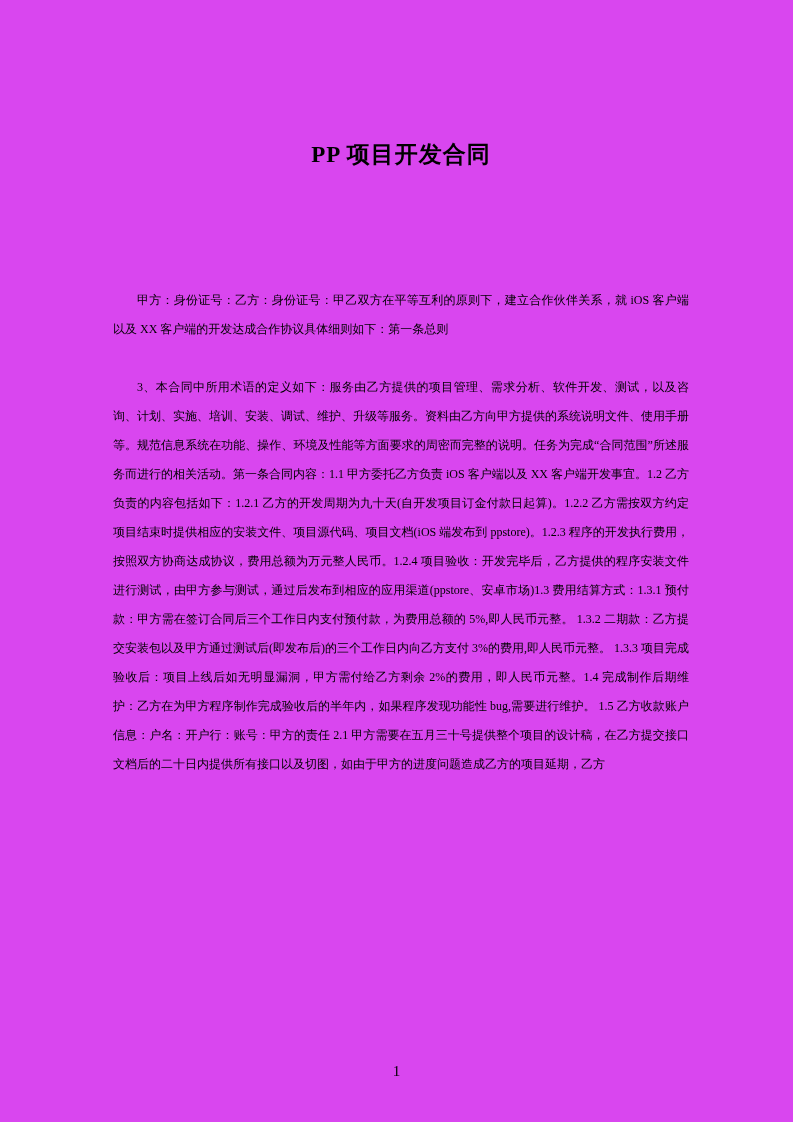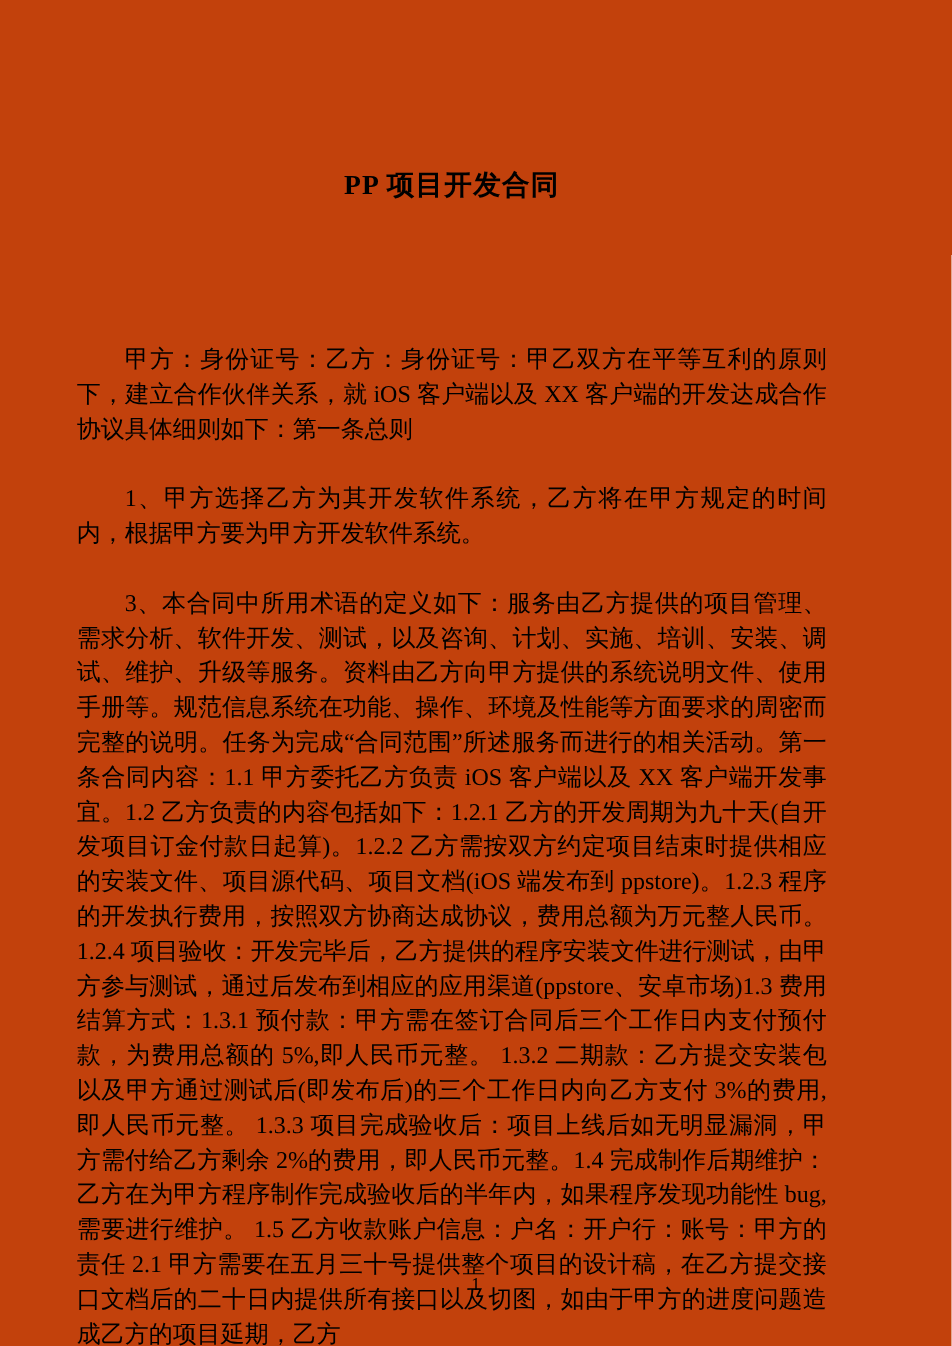--- a/index.html
+++ b/index.html
@@ -9,37 +9,37 @@
     background: #ffffff;
   }
   body {
     width: 793px;
     font-family: "Liberation Serif", serif;
   }
   .page {
     position: relative;
     width: 793px;
     height: 1122px;
-    background: #c2410c;
+    background: #d946ef;
     color: #000000;
-    padding: 140px 104px 0 64px;
+    padding: 140px 104px 0 113px;
     overflow: hidden;
   }
   .doc-title {
     margin: 0 0 116px 0;
     font-size: 23px;
     line-height: 30px;
     font-weight: bold;
     text-align: center;
     letter-spacing: 1px;
     font-family: "Liberation Serif", serif;
   }
   .doc-body p.para {
     margin: 0 0 29px 0;
-    font-size: 20px;
+    font-size: 12px;
     line-height: 29px;
     text-align: justify;
     text-indent: 2em;
     font-family: Liberation Serif, serif;
   }
   .page-footer {
     position: absolute;
     left: 0;
     bottom: 42px;
     width: 100%;
@@ -51,20 +51,19 @@
   }
 </style>
 </head>
 <body>
 
 <div class="page">
   <h1 class="doc-title">PP 项目开发合同</h1>
 
   <div class="doc-body">
     <p class="para">甲方：身份证号：乙方：身份证号：甲乙双方在平等互利的原则下，建立合作伙伴关系，就 iOS 客户端以及 XX 客户端的开发达成合作协议具体细则如下：第一条总则</p>
-    <p class="para">1、甲方选择乙方为其开发软件系统，乙方将在甲方规定的时间内，根据甲方要为甲方开发软件系统。</p>
     <p class="para">3、本合同中所用术语的定义如下：服务由乙方提供的项目管理、需求分析、软件开发、测试，以及咨询、计划、实施、培训、安装、调试、维护、升级等服务。资料由乙方向甲方提供的系统说明文件、使用手册等。规范信息系统在功能、操作、环境及性能等方面要求的周密而完整的说明。任务为完成“合同范围”所述服务而进行的相关活动。第一条合同内容：1.1 甲方委托乙方负责 iOS 客户端以及 XX 客户端开发事宜。1.2 乙方负责的内容包括如下：1.2.1 乙方的开发周期为九十天(自开发项目订金付款日起算)。1.2.2 乙方需按双方约定项目结束时提供相应的安装文件、项目源代码、项目文档(iOS 端发布到 ppstore)。1.2.3 程序的开发执行费用，按照双方协商达成协议，费用总额为万元整人民币。1.2.4 项目验收：开发完毕后，乙方提供的程序安装文件进行测试，由甲方参与测试，通过后发布到相应的应用渠道(ppstore、安卓市场)1.3 费用结算方式：1.3.1 预付款：甲方需在签订合同后三个工作日内支付预付款，为费用总额的 5%,即人民币元整。 1.3.2 二期款：乙方提交安装包以及甲方通过测试后(即发布后)的三个工作日内向乙方支付 3%的费用,即人民币元整。 1.3.3 项目完成验收后：项目上线后如无明显漏洞，甲方需付给乙方剩余 2%的费用，即人民币元整。1.4 完成制作后期维护：乙方在为甲方程序制作完成验收后的半年内，如果程序发现功能性 bug,需要进行维护。 1.5 乙方收款账户信息：户名：开户行：账号：甲方的责任 2.1 甲方需要在五月三十号提供整个项目的设计稿，在乙方提交接口文档后的二十日内提供所有接口以及切图，如由于甲方的进度问题造成乙方的项目延期，乙方</p>
   </div>
 
   <div class="page-footer">
     <span class="page-number">1</span>
   </div>
 </div>
 
 </body></html>

